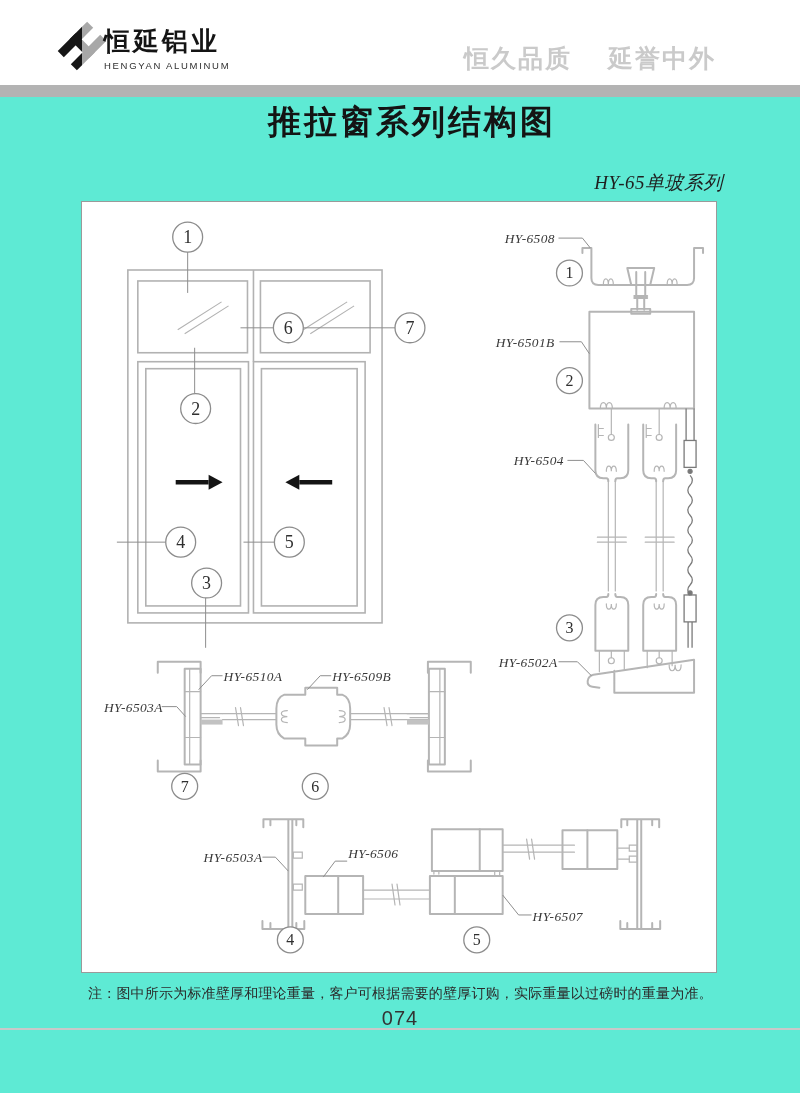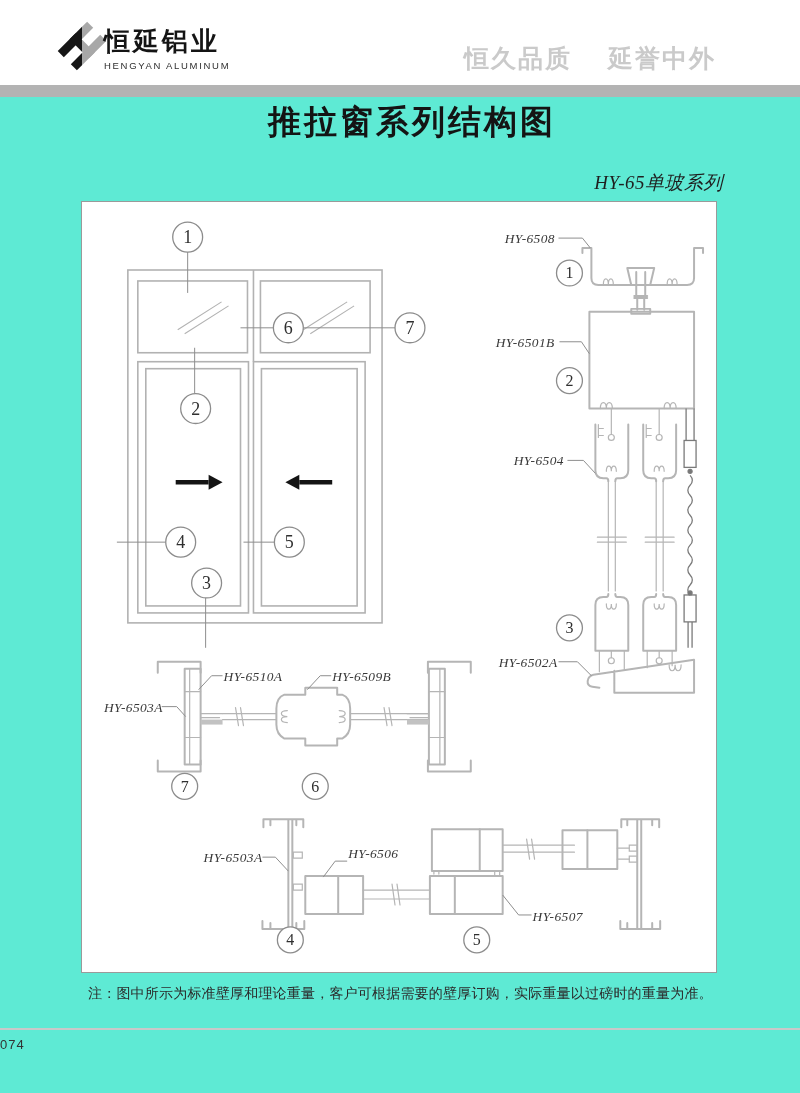--- a/index.html
+++ b/index.html
@@ -32,22 +32,22 @@
   .cnum{font-family:"Liberation Serif","DejaVu Serif",serif;fill:#2f2f2f;text-anchor:middle;}
   .plabel{font-family:"Liberation Serif","DejaVu Serif",serif;font-style:italic;
           font-size:13.5px;fill:#383838;letter-spacing:0.4px;}
   .mech{stroke:#7a7a7a;fill:none;stroke-width:1.3;}
   .arrowline{stroke:#141414;stroke-width:4.5;}
   .gfill{fill:#c2c2c2;stroke:none;}
   
   .note{position:absolute;left:88px;top:985px;width:640px;font-size:14px;font-weight:normal;
         color:#2b2b2b;letter-spacing:0.2px;}
   .footer-line{position:absolute;top:1028px;left:0;width:800px;height:2px;background:#c9c9c9;}
-  .page-num{position:absolute;top:1037px;left:0;width:800px;
-            font-size:13px;color:#333;letter-spacing:1px;}
+  .page-num{position:absolute;top:1007px;left:0;width:800px;text-align:center;
+            font-size:20px;color:#333;letter-spacing:1px;}
 </style>
 </head>
 <body>
 
 <div class="page">
 
   <div class="header">
     <svg class="logo-mark" width="56" height="60" viewBox="0 0 62 62">
       <defs>
         <clipPath id="clipG">

